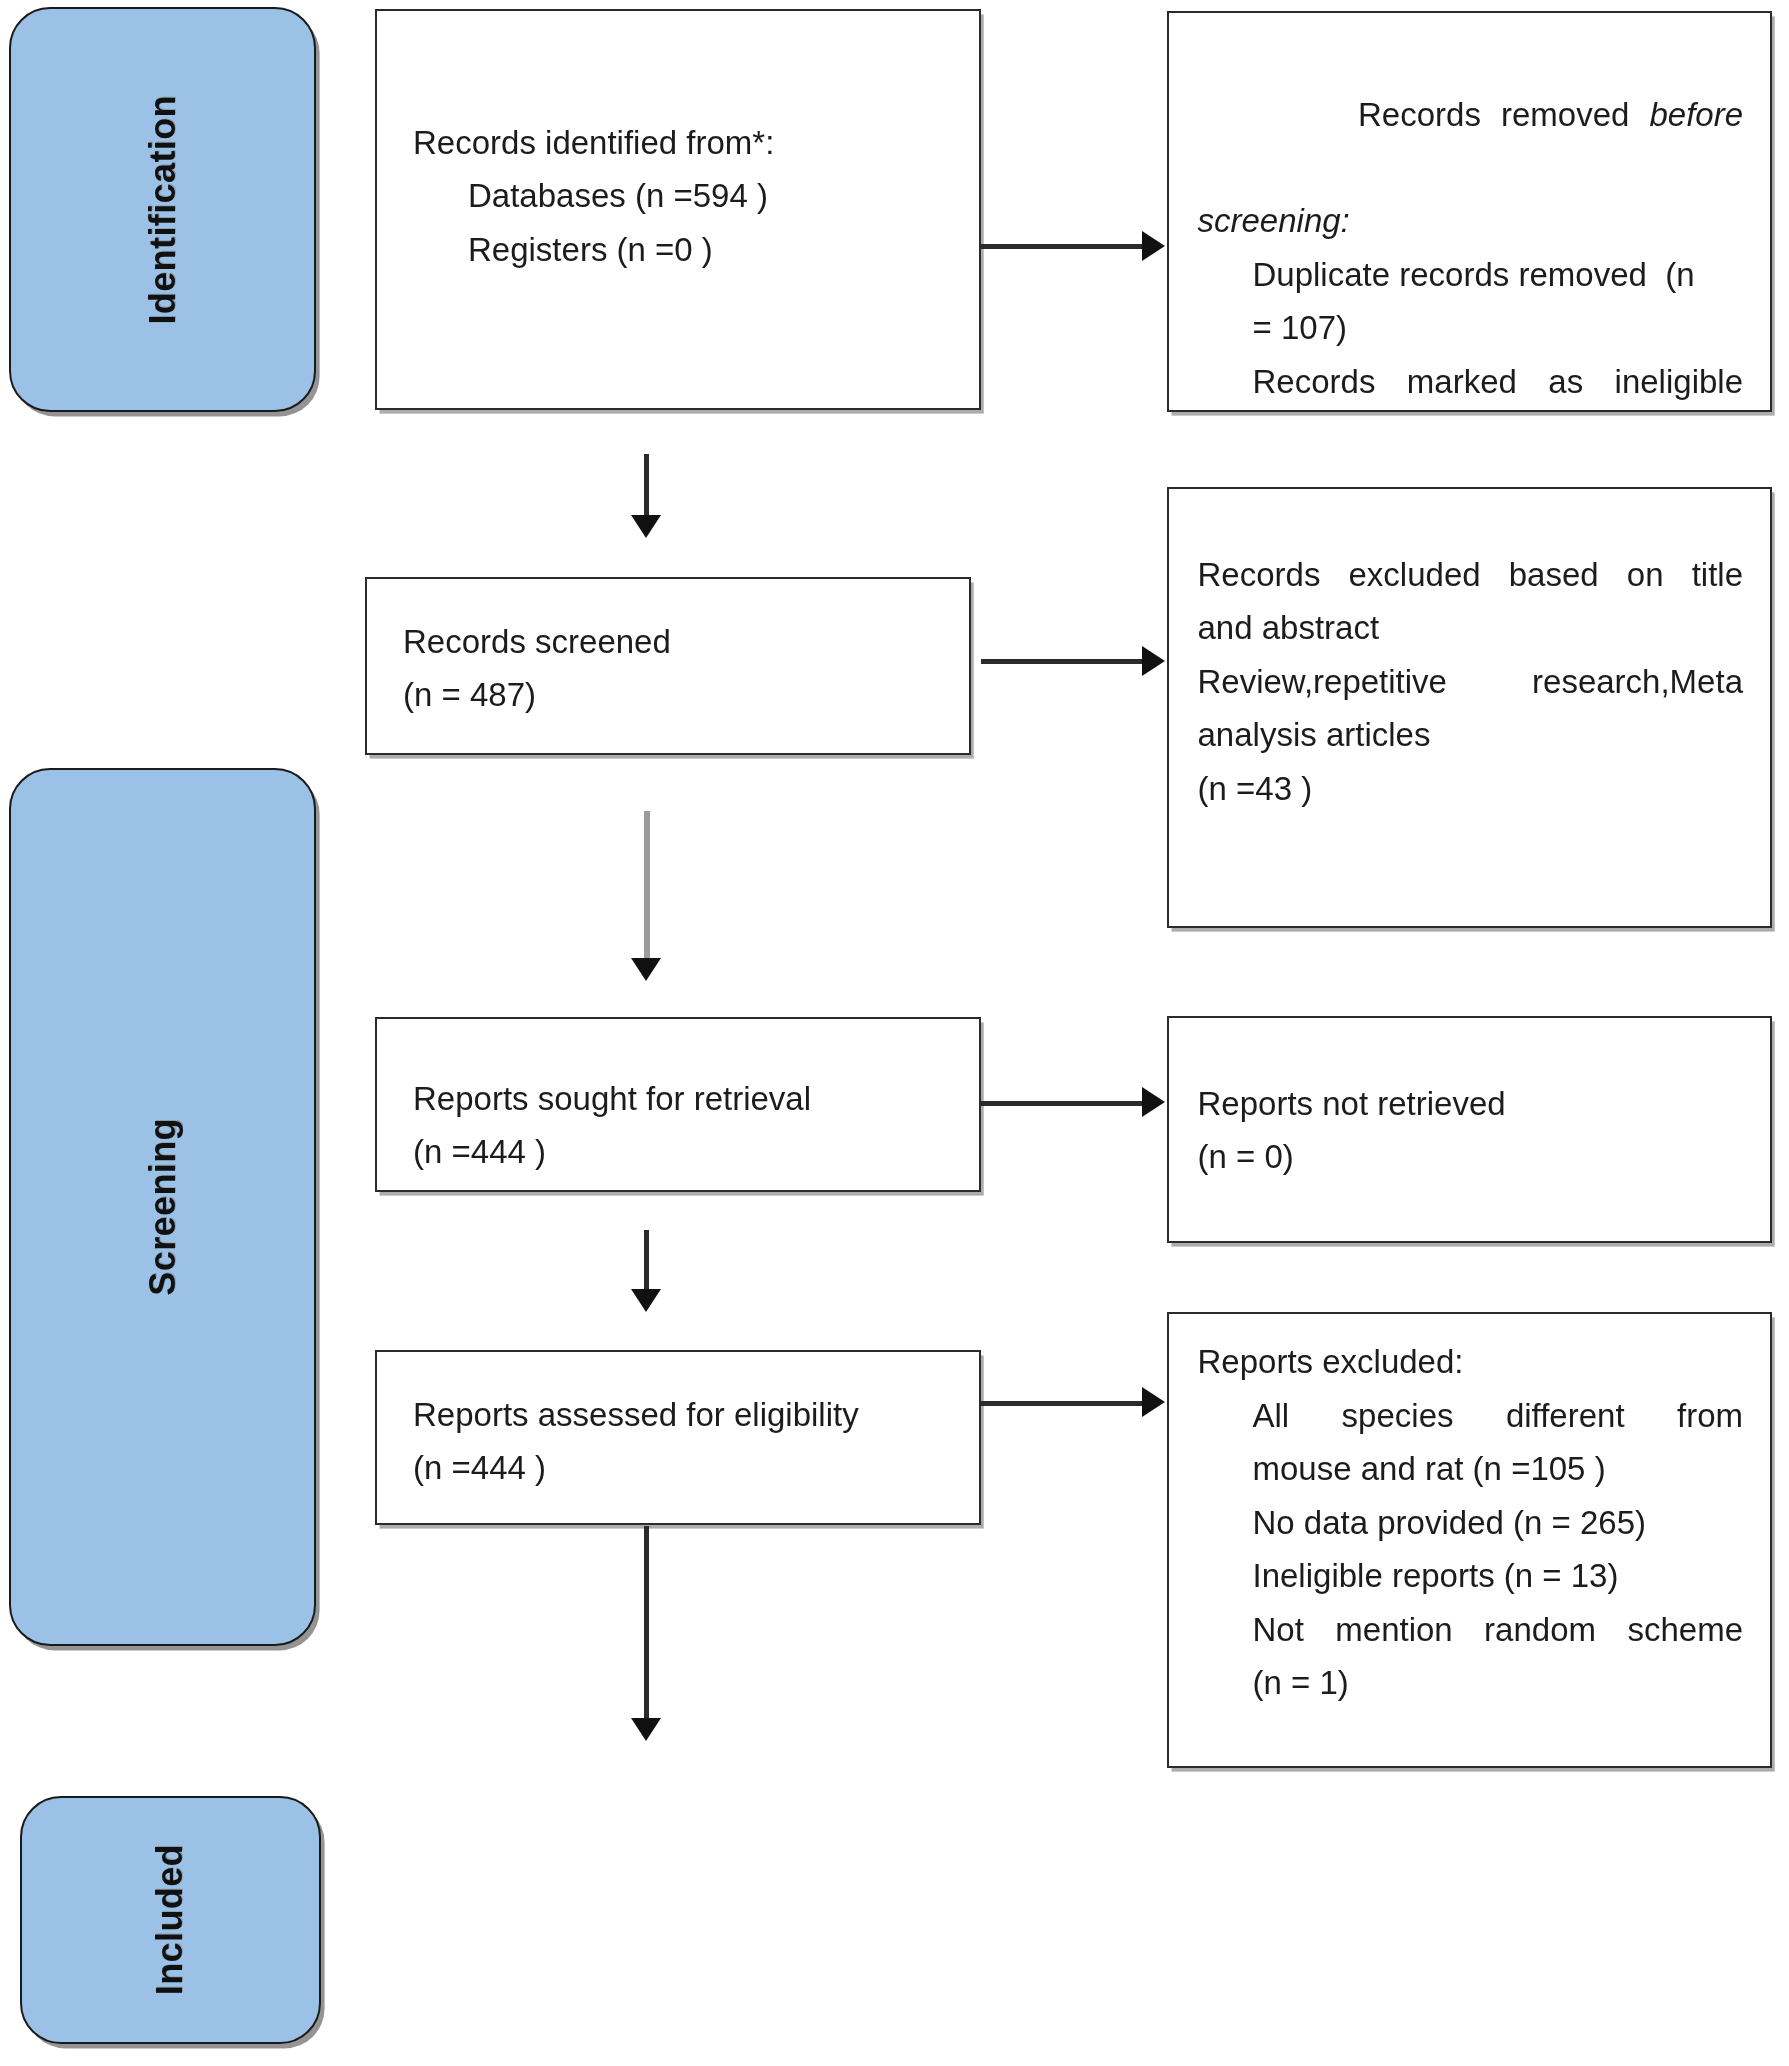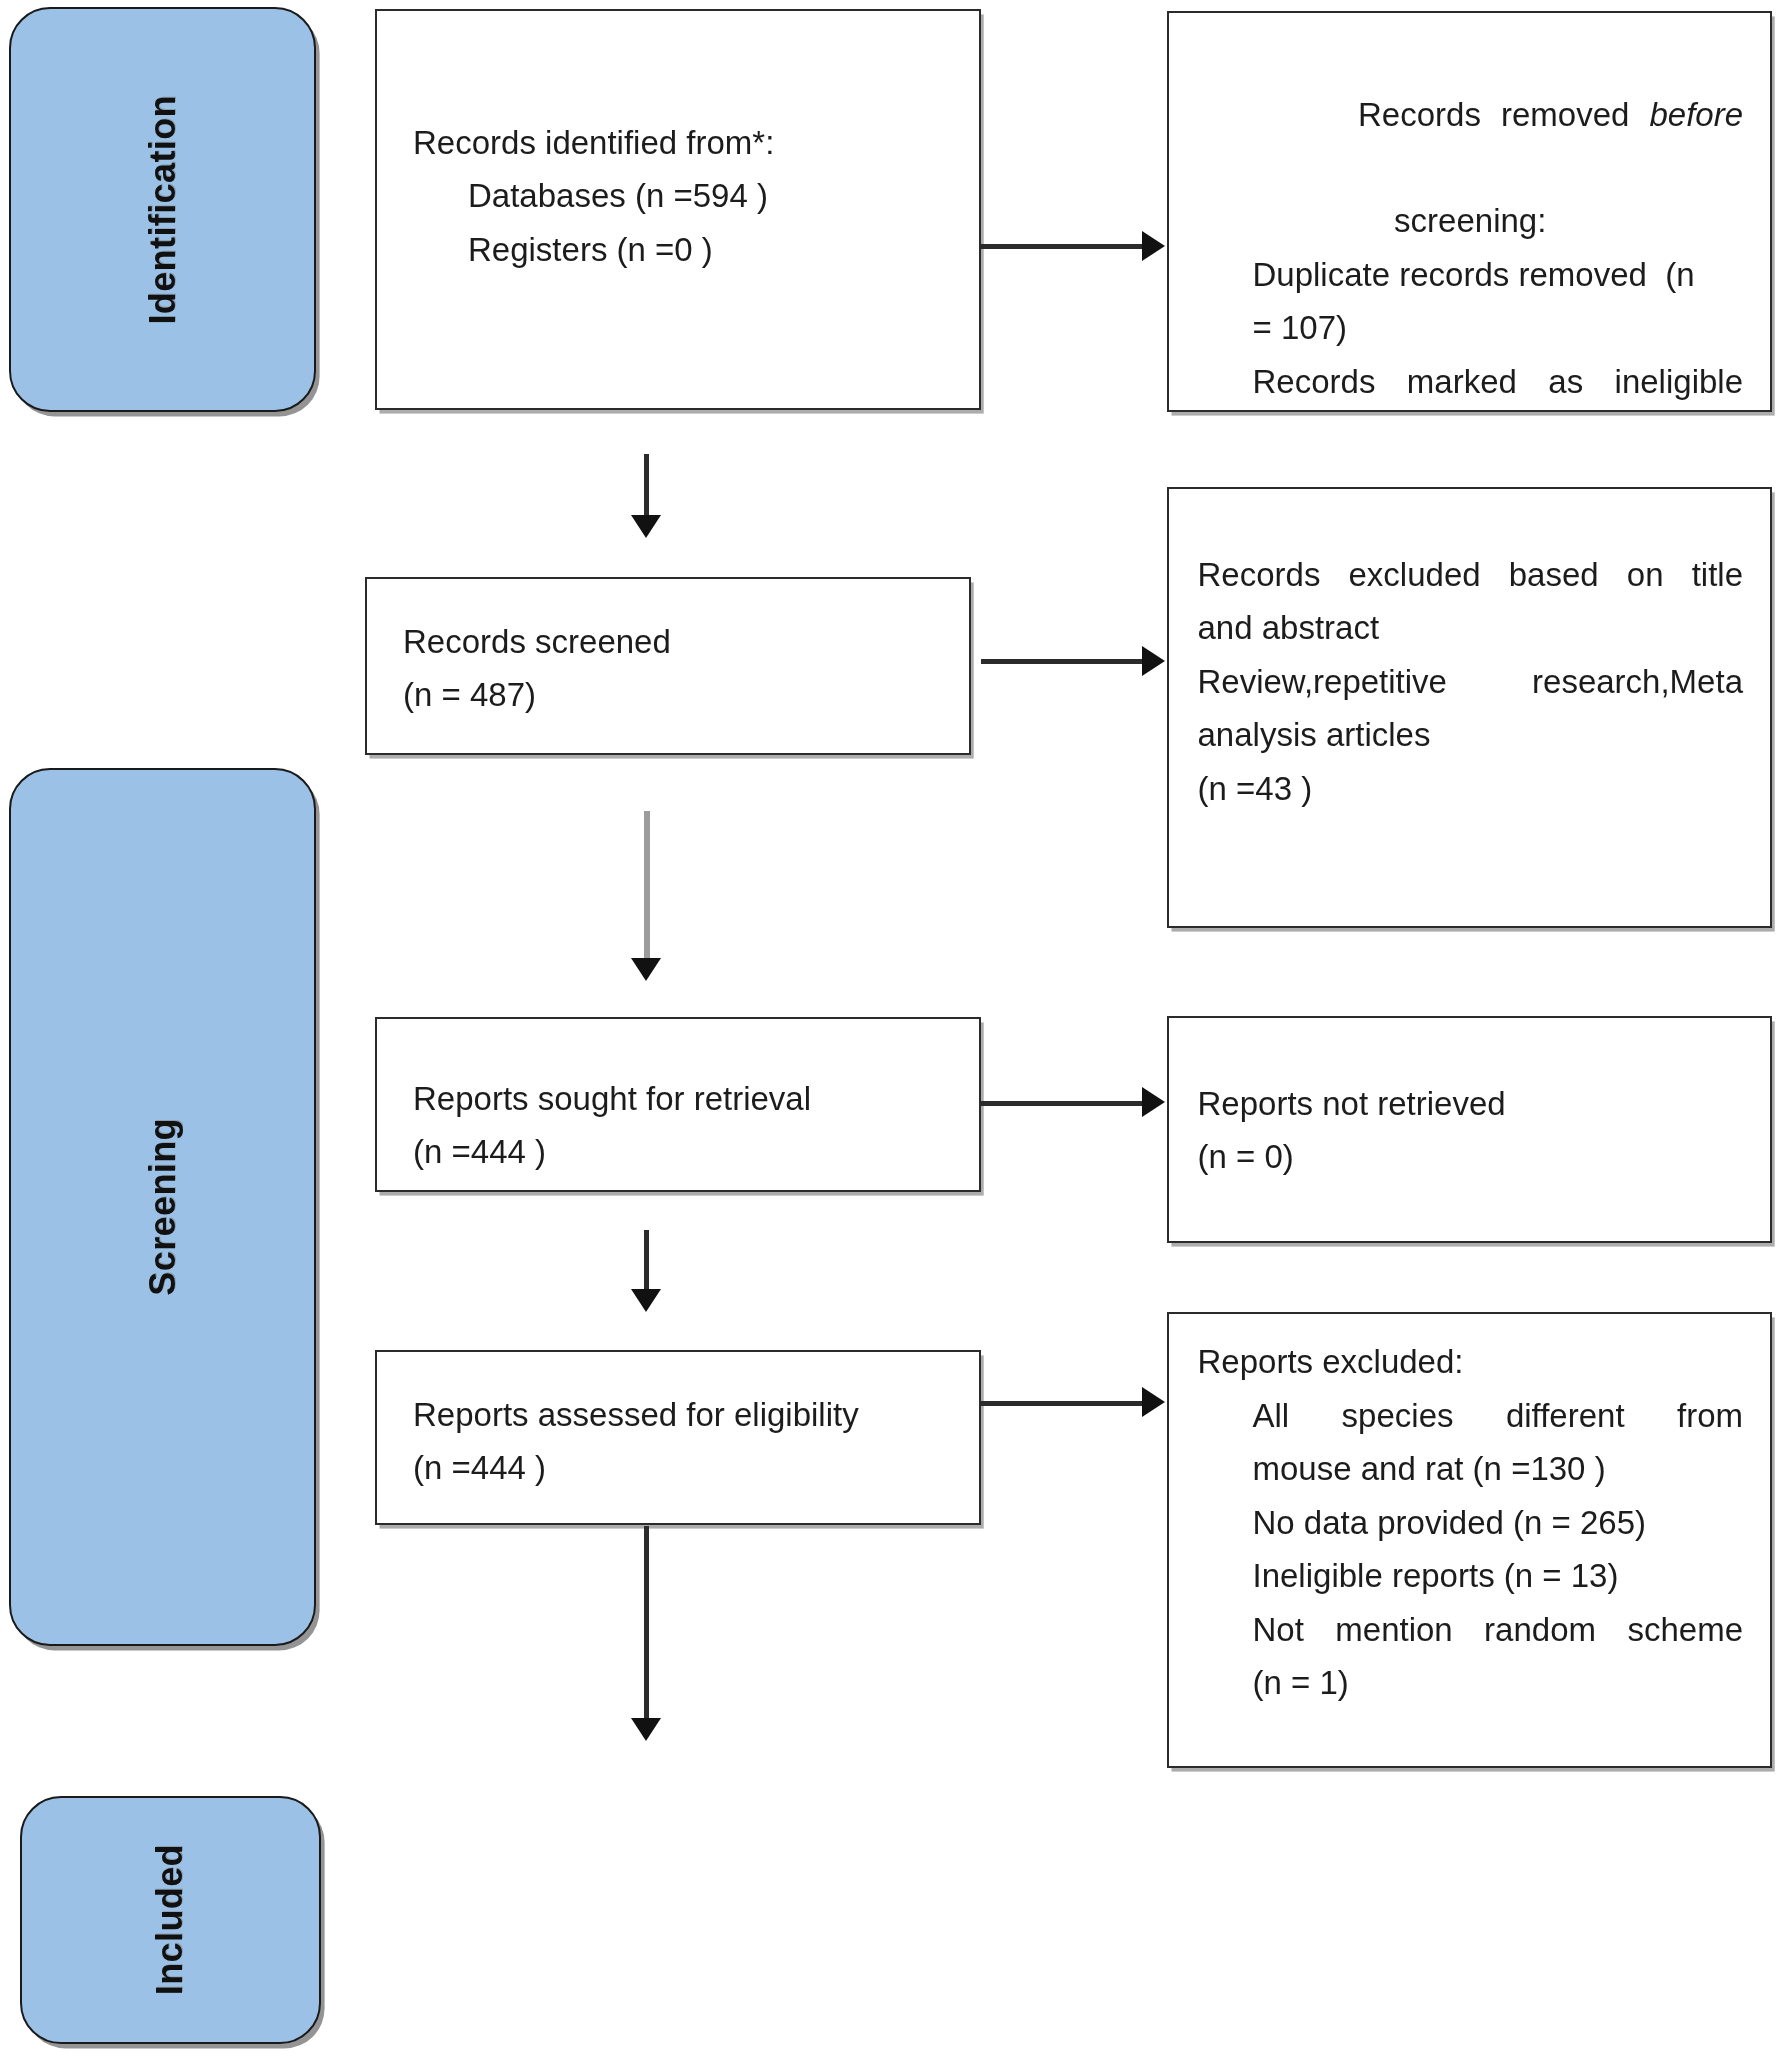--- a/index.html
+++ b/index.html
@@ -61,21 +61,21 @@
     white-space: pre-wrap;
   }
   .box-line.indent {
     padding-left: 55px;
   }
   .box-line.just {
     text-align: justify;
     text-align-last: justify;
   }
   .box-line.italic {
-    text-align: center;
+    font-style: italic;
   }
   .v-shaft {
     position: absolute;
     width: 4.5px;
     background: #2b2b2b;
   }
   .v-shaft.light {
     background: #9c9c9c;
     width: 6.2px;
   }
@@ -192,21 +192,21 @@
     <div class="box-inner" style="padding:36px 36px 0 36px;">
       <div class="box-line">Reports assessed for eligibility</div>
       <div class="box-line">(n =444 )</div>
     </div>
   </div>
 
   <div class="flow-box" style="left:1167px; top:1312px; width:605px; height:456px;">
     <div class="box-inner" style="padding:21.4px 27px 0 28.5px;">
       <div class="box-line">Reports excluded:</div>
       <div class="box-line indent just">All species different from</div>
-      <div class="box-line indent">mouse and rat (n =130 )</div>
+      <div class="box-line indent">mouse and rat (n =105 )</div>
       <div class="box-line indent">No data provided (n = 265)</div>
       <div class="box-line indent">Ineligible reports (n = 13)</div>
       <div class="box-line indent just">Not mention random scheme</div>
       <div class="box-line indent">(n = 1)</div>
     </div>
   </div>
 
   <div class="h-shaft" style="left:981px; top:1401px; width:163px;"></div>
   <div class="arrow-right" style="left:1142px; top:1387px;"></div>
 

